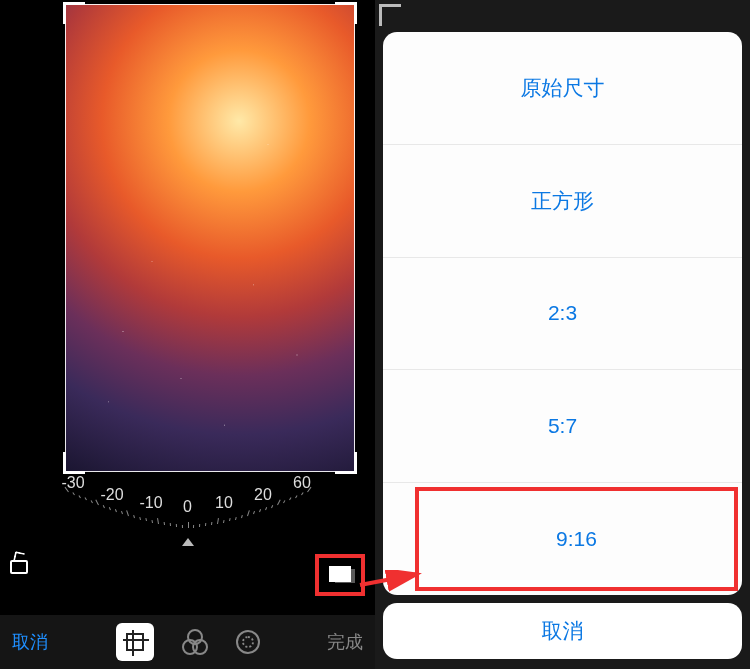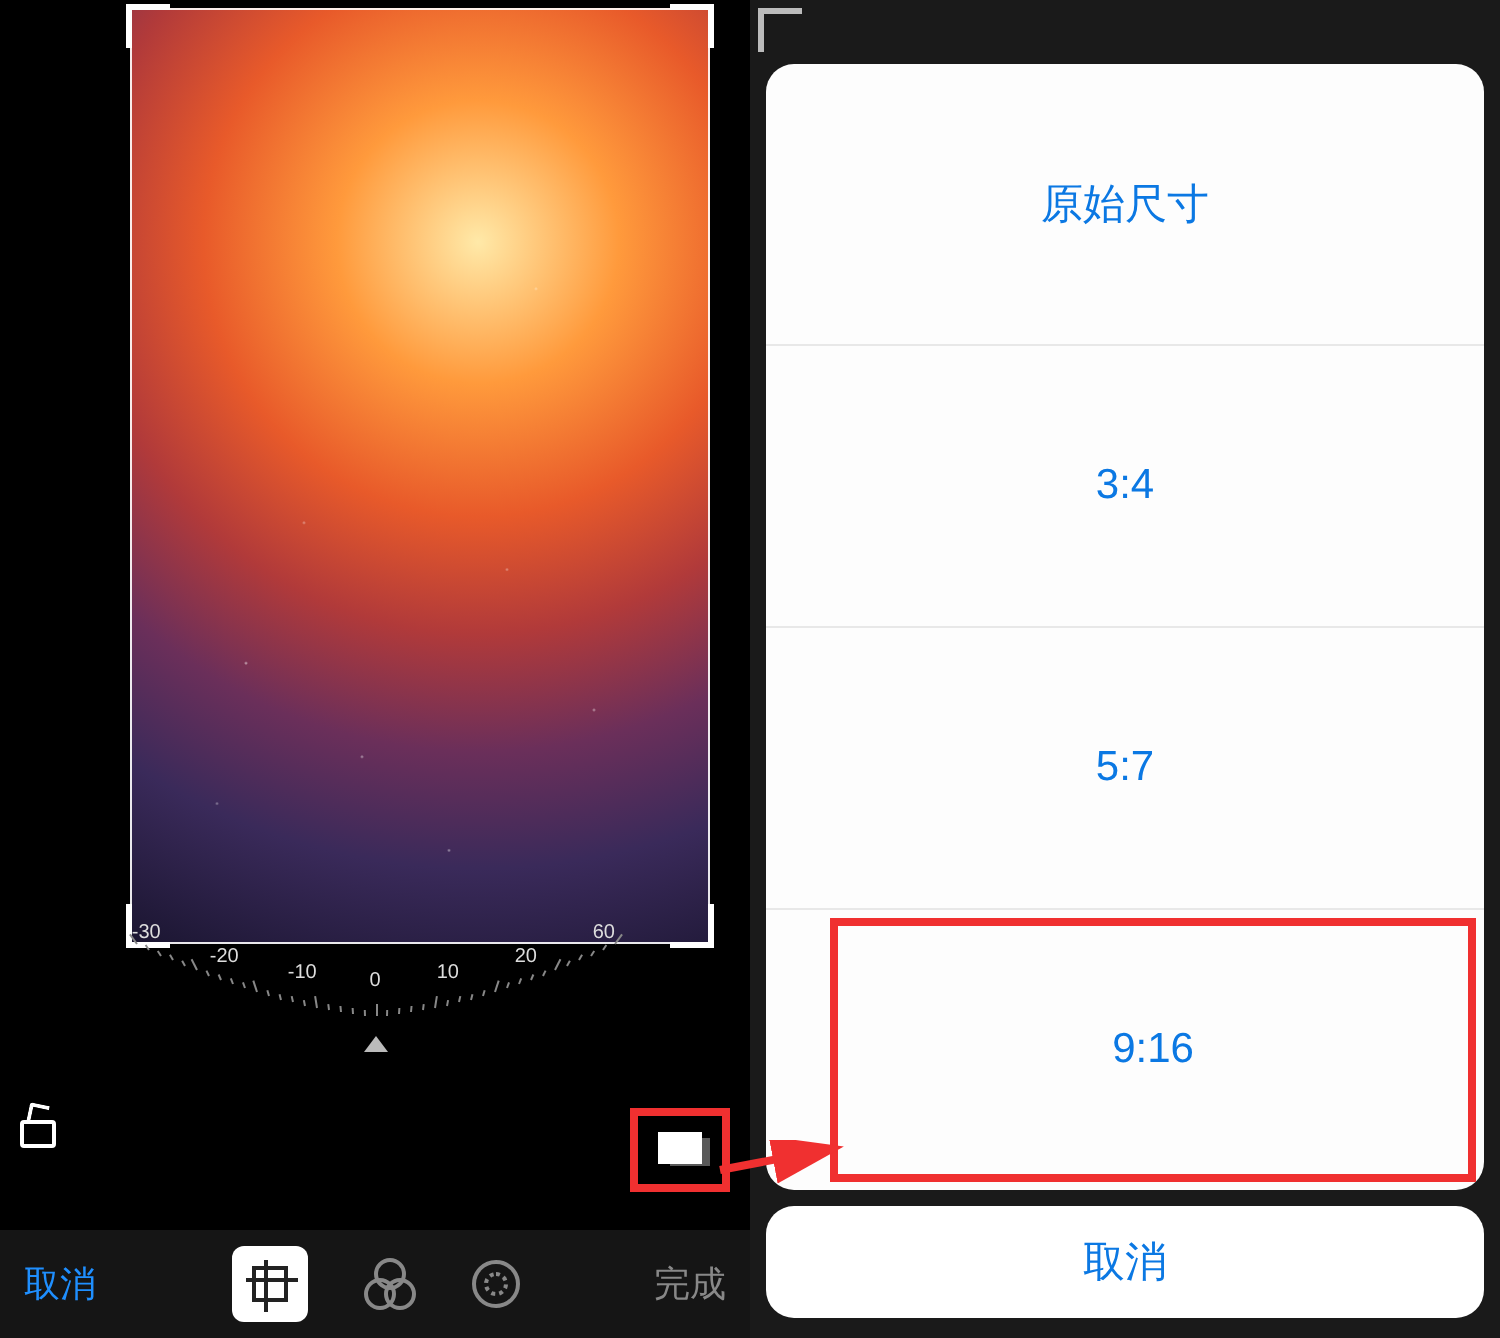--- a/index.html
+++ b/index.html
@@ -64,27 +64,27 @@
     .corner.bl { bottom: -2px; left: -2px; border-right: none; border-top: none; }
     .corner.br { bottom: -2px; right: -2px; border-left: none; border-top: none; }
     .edge { position: absolute; background: rgba(255,255,255,0.9); }
     .edge.top, .edge.bottom { width: 100%; height: 1px; left: 0; }
     .edge.top { top: 0; } .edge.bottom { bottom: 0; }
     .edge.left, .edge.right { height: 100%; width: 1px; top: 0; }
     .edge.left { left: 0; } .edge.right { right: 0; }
     
     .dial {
       position: absolute;
-      top: 442px;
+      top: 462px;
       left: 50%;
       transform: translateX(-50%);
       width: 260px;
       height: 90px;
       color: #ccc;
-      font-size: 10px;
+      font-size: 16px;
     }
     .dial-tick {
       position: absolute;
       bottom: 24px;
       width: 1px;
       height: 6px;
       background: #888;
       transform-origin: bottom center;
     }
     .dial-label {
@@ -357,21 +357,24 @@
 </div>
 
 <div class="right-panel">
   <div class="right-corner"></div>
 
   <div class="sheet">
     <div class="sheet-item">
         <span>原始尺寸</span>
       </div>
     <div class="sheet-item">
-        <span>3:4</span>
+        <span>正方形</span>
+      </div>
+    <div class="sheet-item">
+        <span>2:3</span>
       </div>
     <div class="sheet-item">
         <span>5:7</span>
       </div>
     <div class="sheet-item">
       <span>9:16</span>
       <div class="highlight-box"></div>
     </div>
   </div>
 

